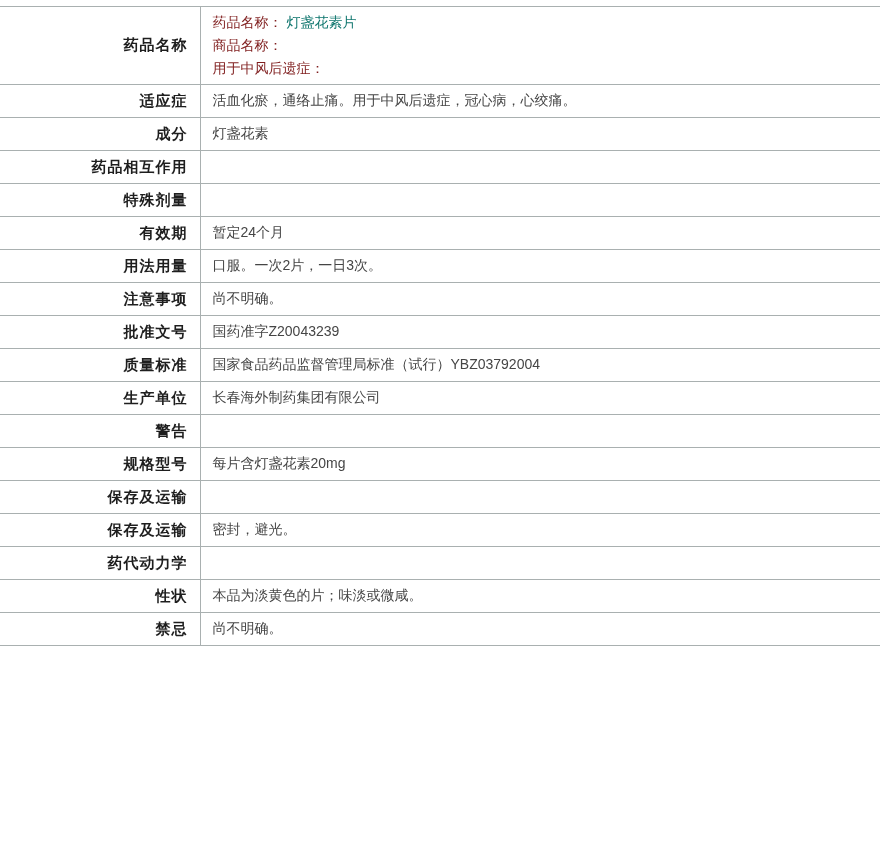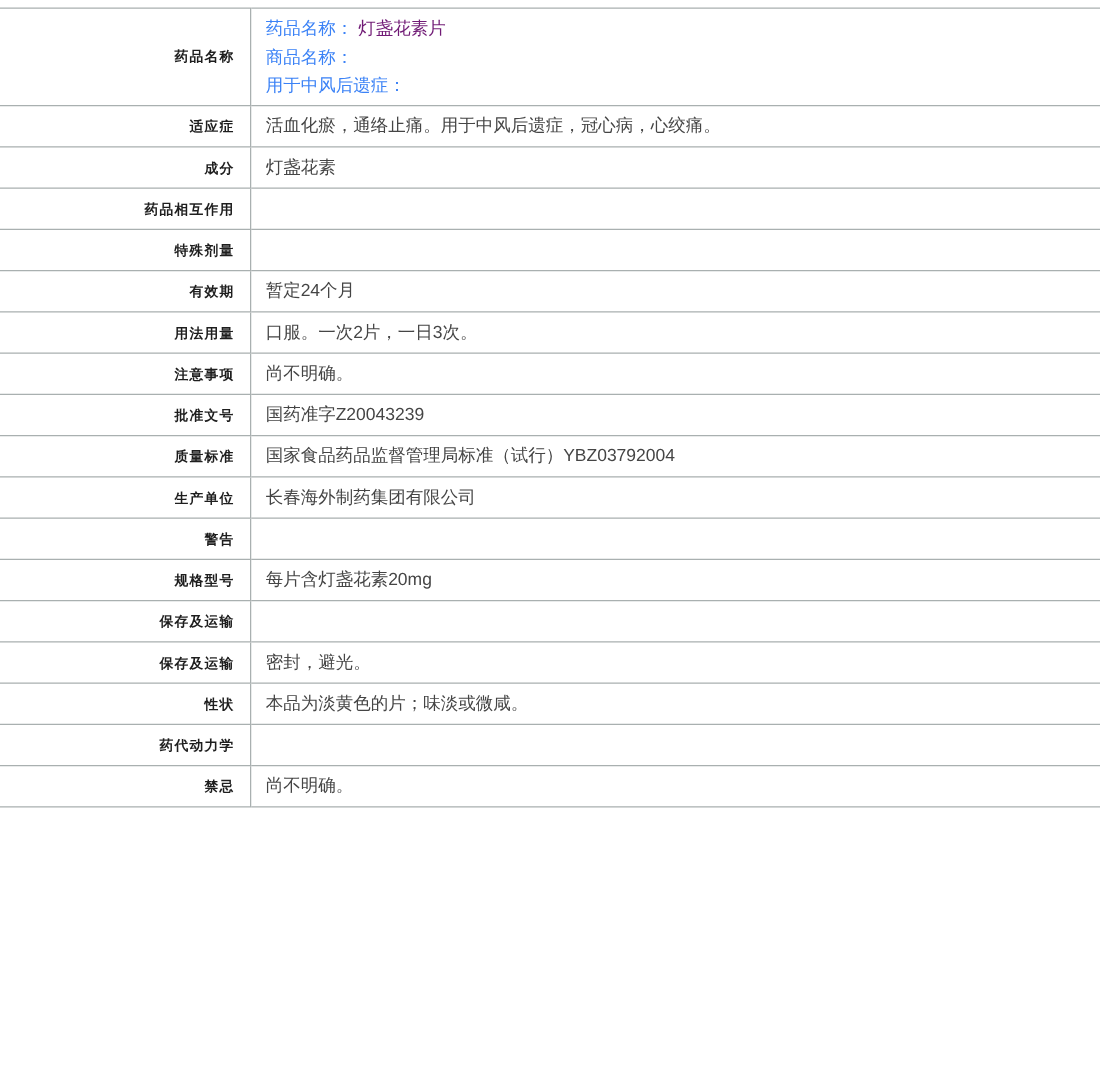--- a/index.html
+++ b/index.html
@@ -25,21 +25,21 @@
   }
   .drug-table tr {
     border-bottom: 1px solid #a9b0b0;
   }
   .drug-table th {
     width: 200px;
     border-right: 1px solid #a9b0b0;
     text-align: right;
     vertical-align: middle;
     padding: 0 12px 0 0;
-    font-size: 11px;
+    font-size: 15px;
     font-weight: bold;
     color: #1e1e1e;
     letter-spacing: 1px;
     box-sizing: border-box;
   }
   .drug-table td {
     text-align: left;
     vertical-align: middle;
     padding: 0 10px 0 12px;
     font-size: 14px;
@@ -55,24 +55,24 @@
   .name-row td {
     vertical-align: middle;
     padding-top: 4px;
     padding-bottom: 4px;
   }
   .name-line {
     line-height: 23px;
     font-size: 14px;
   }
   .muted {
-    color: #3b82f6;
+    color: #7f1d1d;
   }
   .drug-name-val {
-    color: #701a75;
+    color: #0f766e;
     margin-left: 4px;
   }
 </style>
 </head>
 <body>
 
 <table class="drug-table">
   <colgroup>
     <col style="width:200px">
     <col>
@@ -163,27 +163,27 @@
     <th>保存及运输</th>
     <td></td>
   </tr>
 
   <tr class="data-row">
     <th>保存及运输</th>
     <td>密封，避光。</td>
   </tr>
 
   <tr class="data-row">
-    <th>性状</th>
-    <td>本品为淡黄色的片；味淡或微咸。</td>
+    <th>药代动力学</th>
+    <td></td>
   </tr>
 
   <tr class="data-row">
-    <th>药代动力学</th>
-    <td></td>
+    <th>性状</th>
+    <td>本品为淡黄色的片；味淡或微咸。</td>
   </tr>
 
   <tr class="data-row">
     <th>禁忌</th>
     <td>尚不明确。</td>
   </tr>
 </tbody>
 </table>
 
 </body></html>

